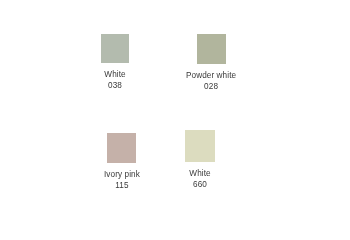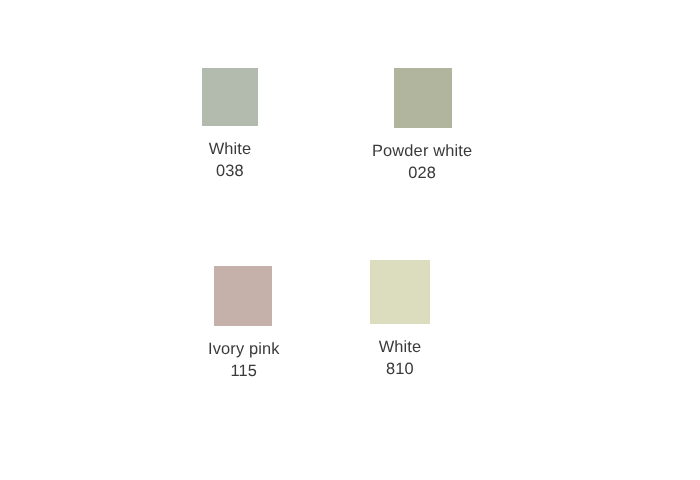--- a/index.html
+++ b/index.html
@@ -86,17 +86,17 @@
     <span class="swatch-caption">
       <span class="swatch-name">Ivory pink</span>
       <span class="swatch-code">115</span>
     </span>
   </div>
 
   <div class="swatch-cell" id="cell-3">
     <span class="swatch-chip" style="background: rgb(220, 220, 191); width: 30px; height: 32px;"></span>
     <span class="swatch-caption">
       <span class="swatch-name">White</span>
-      <span class="swatch-code">810</span>
+      <span class="swatch-code">660</span>
     </span>
   </div>
 
 </div>
 
 </body></html>

